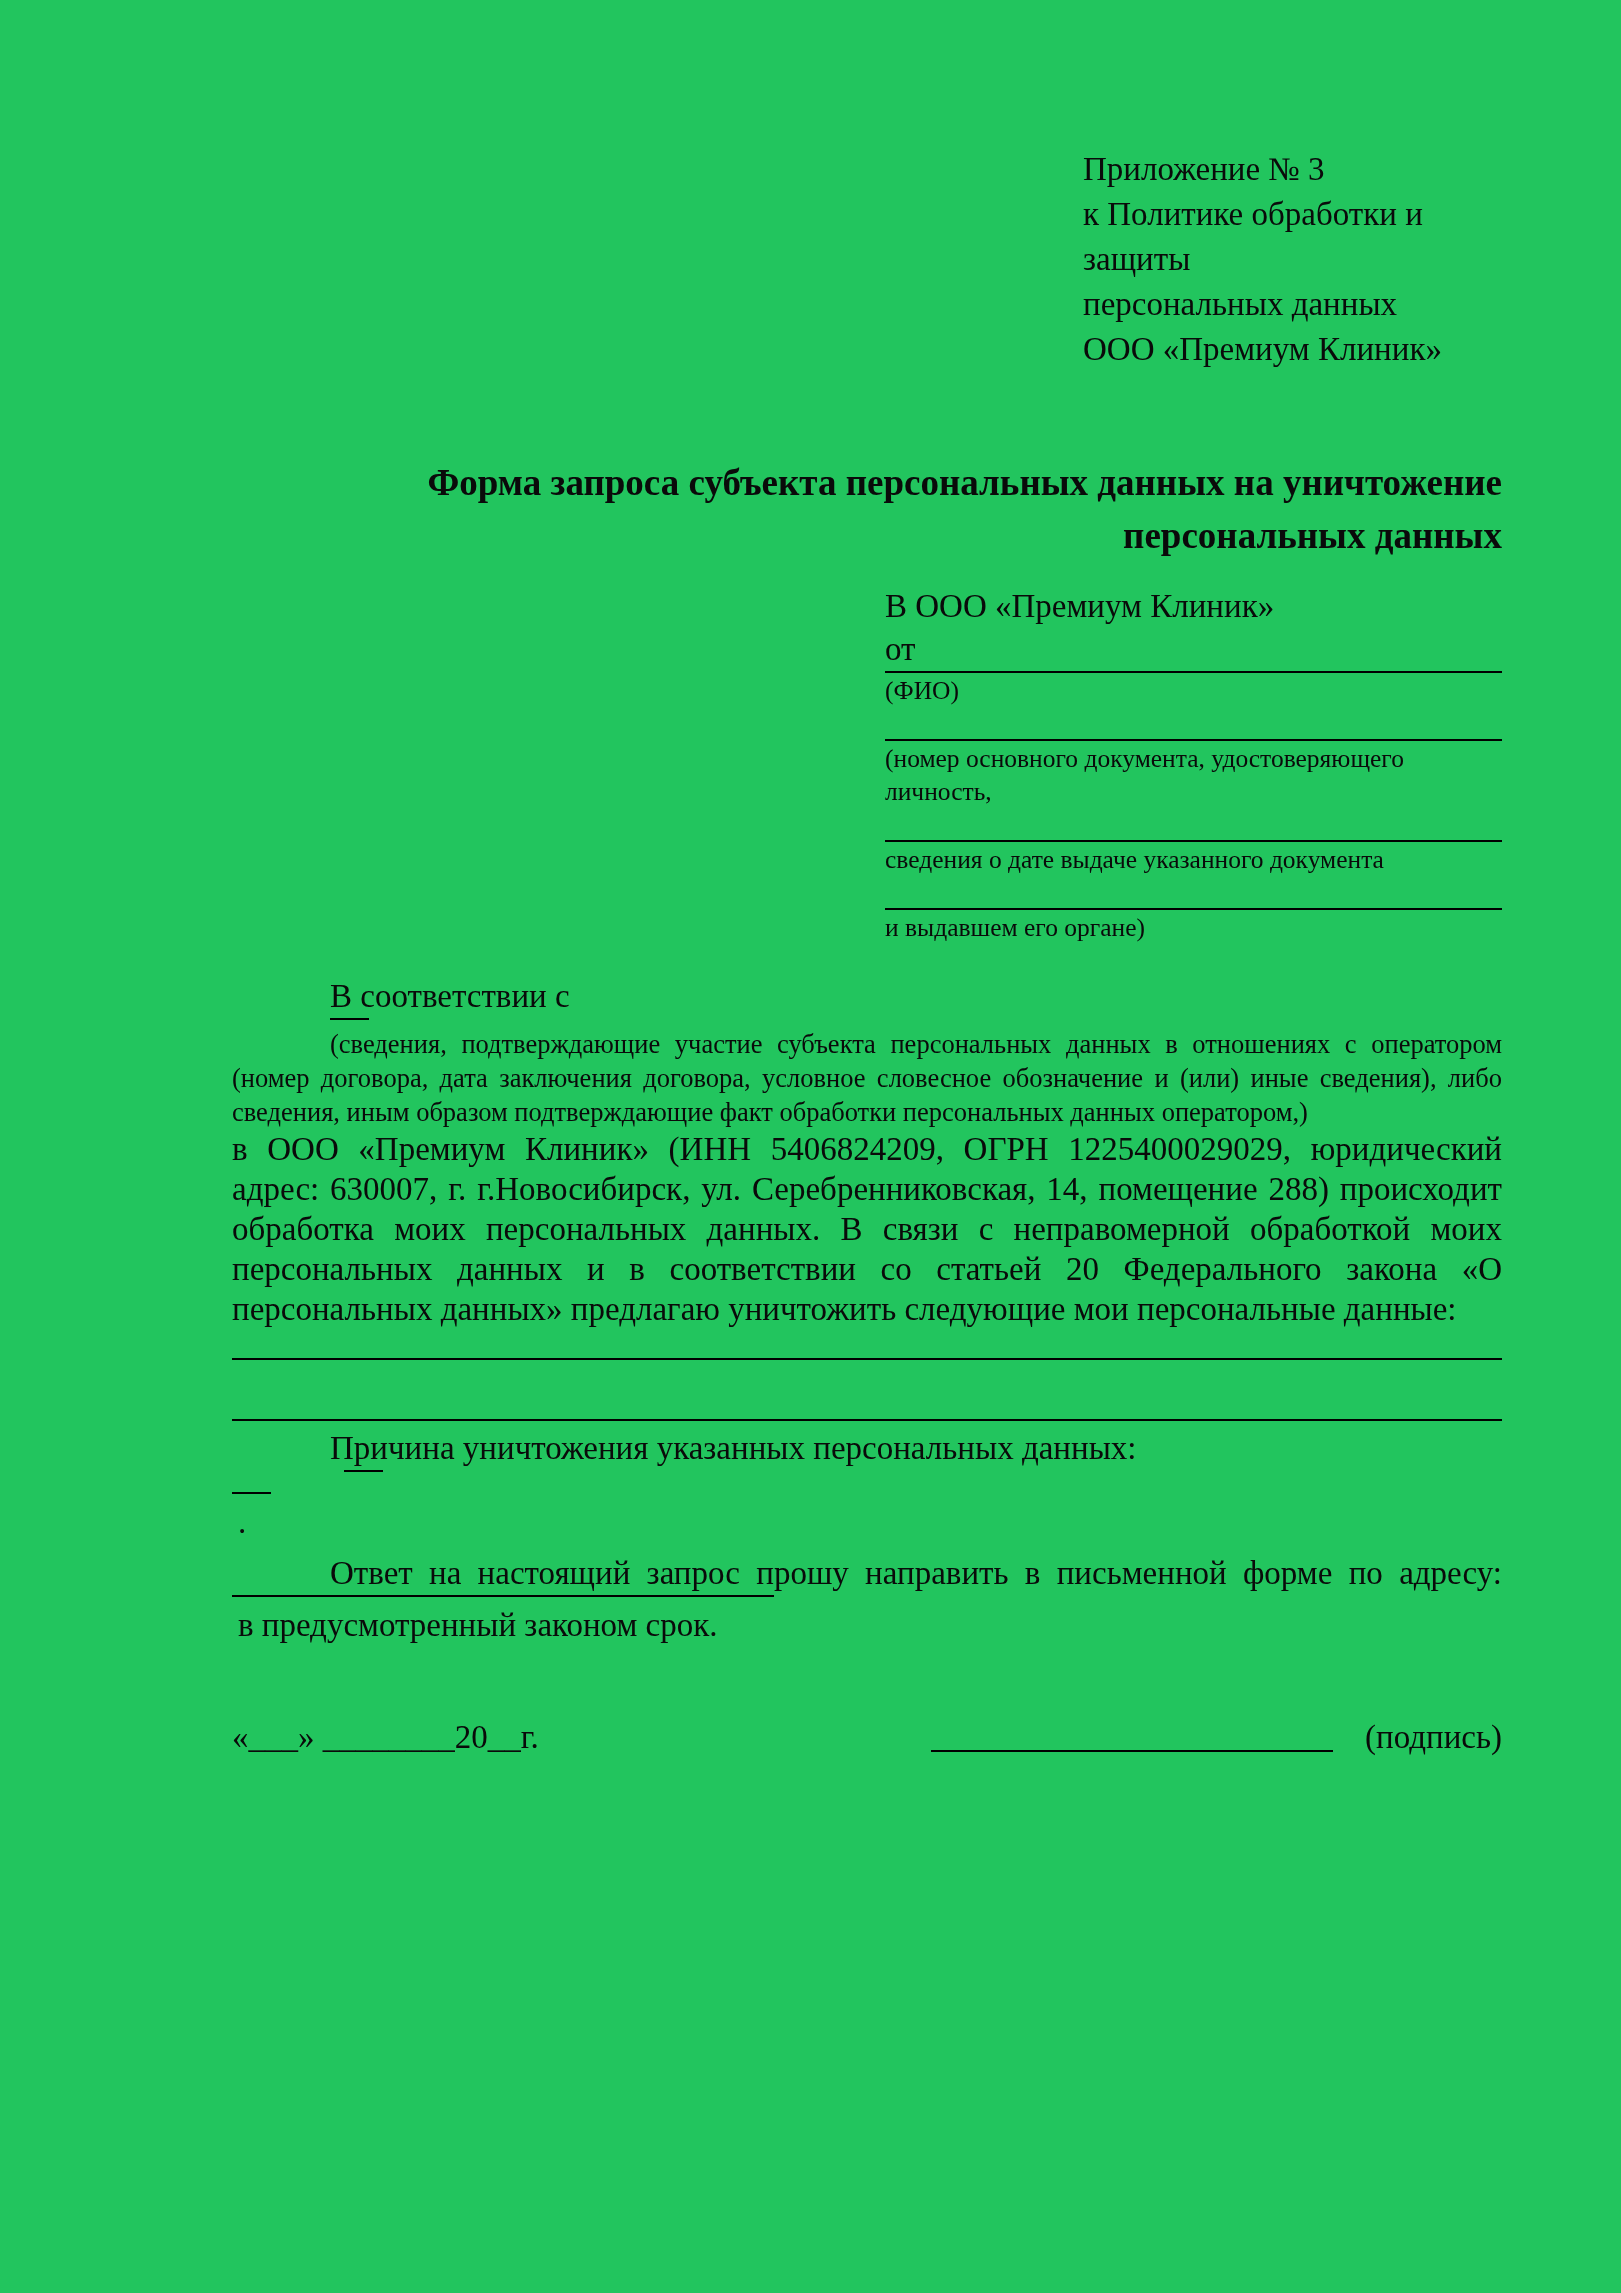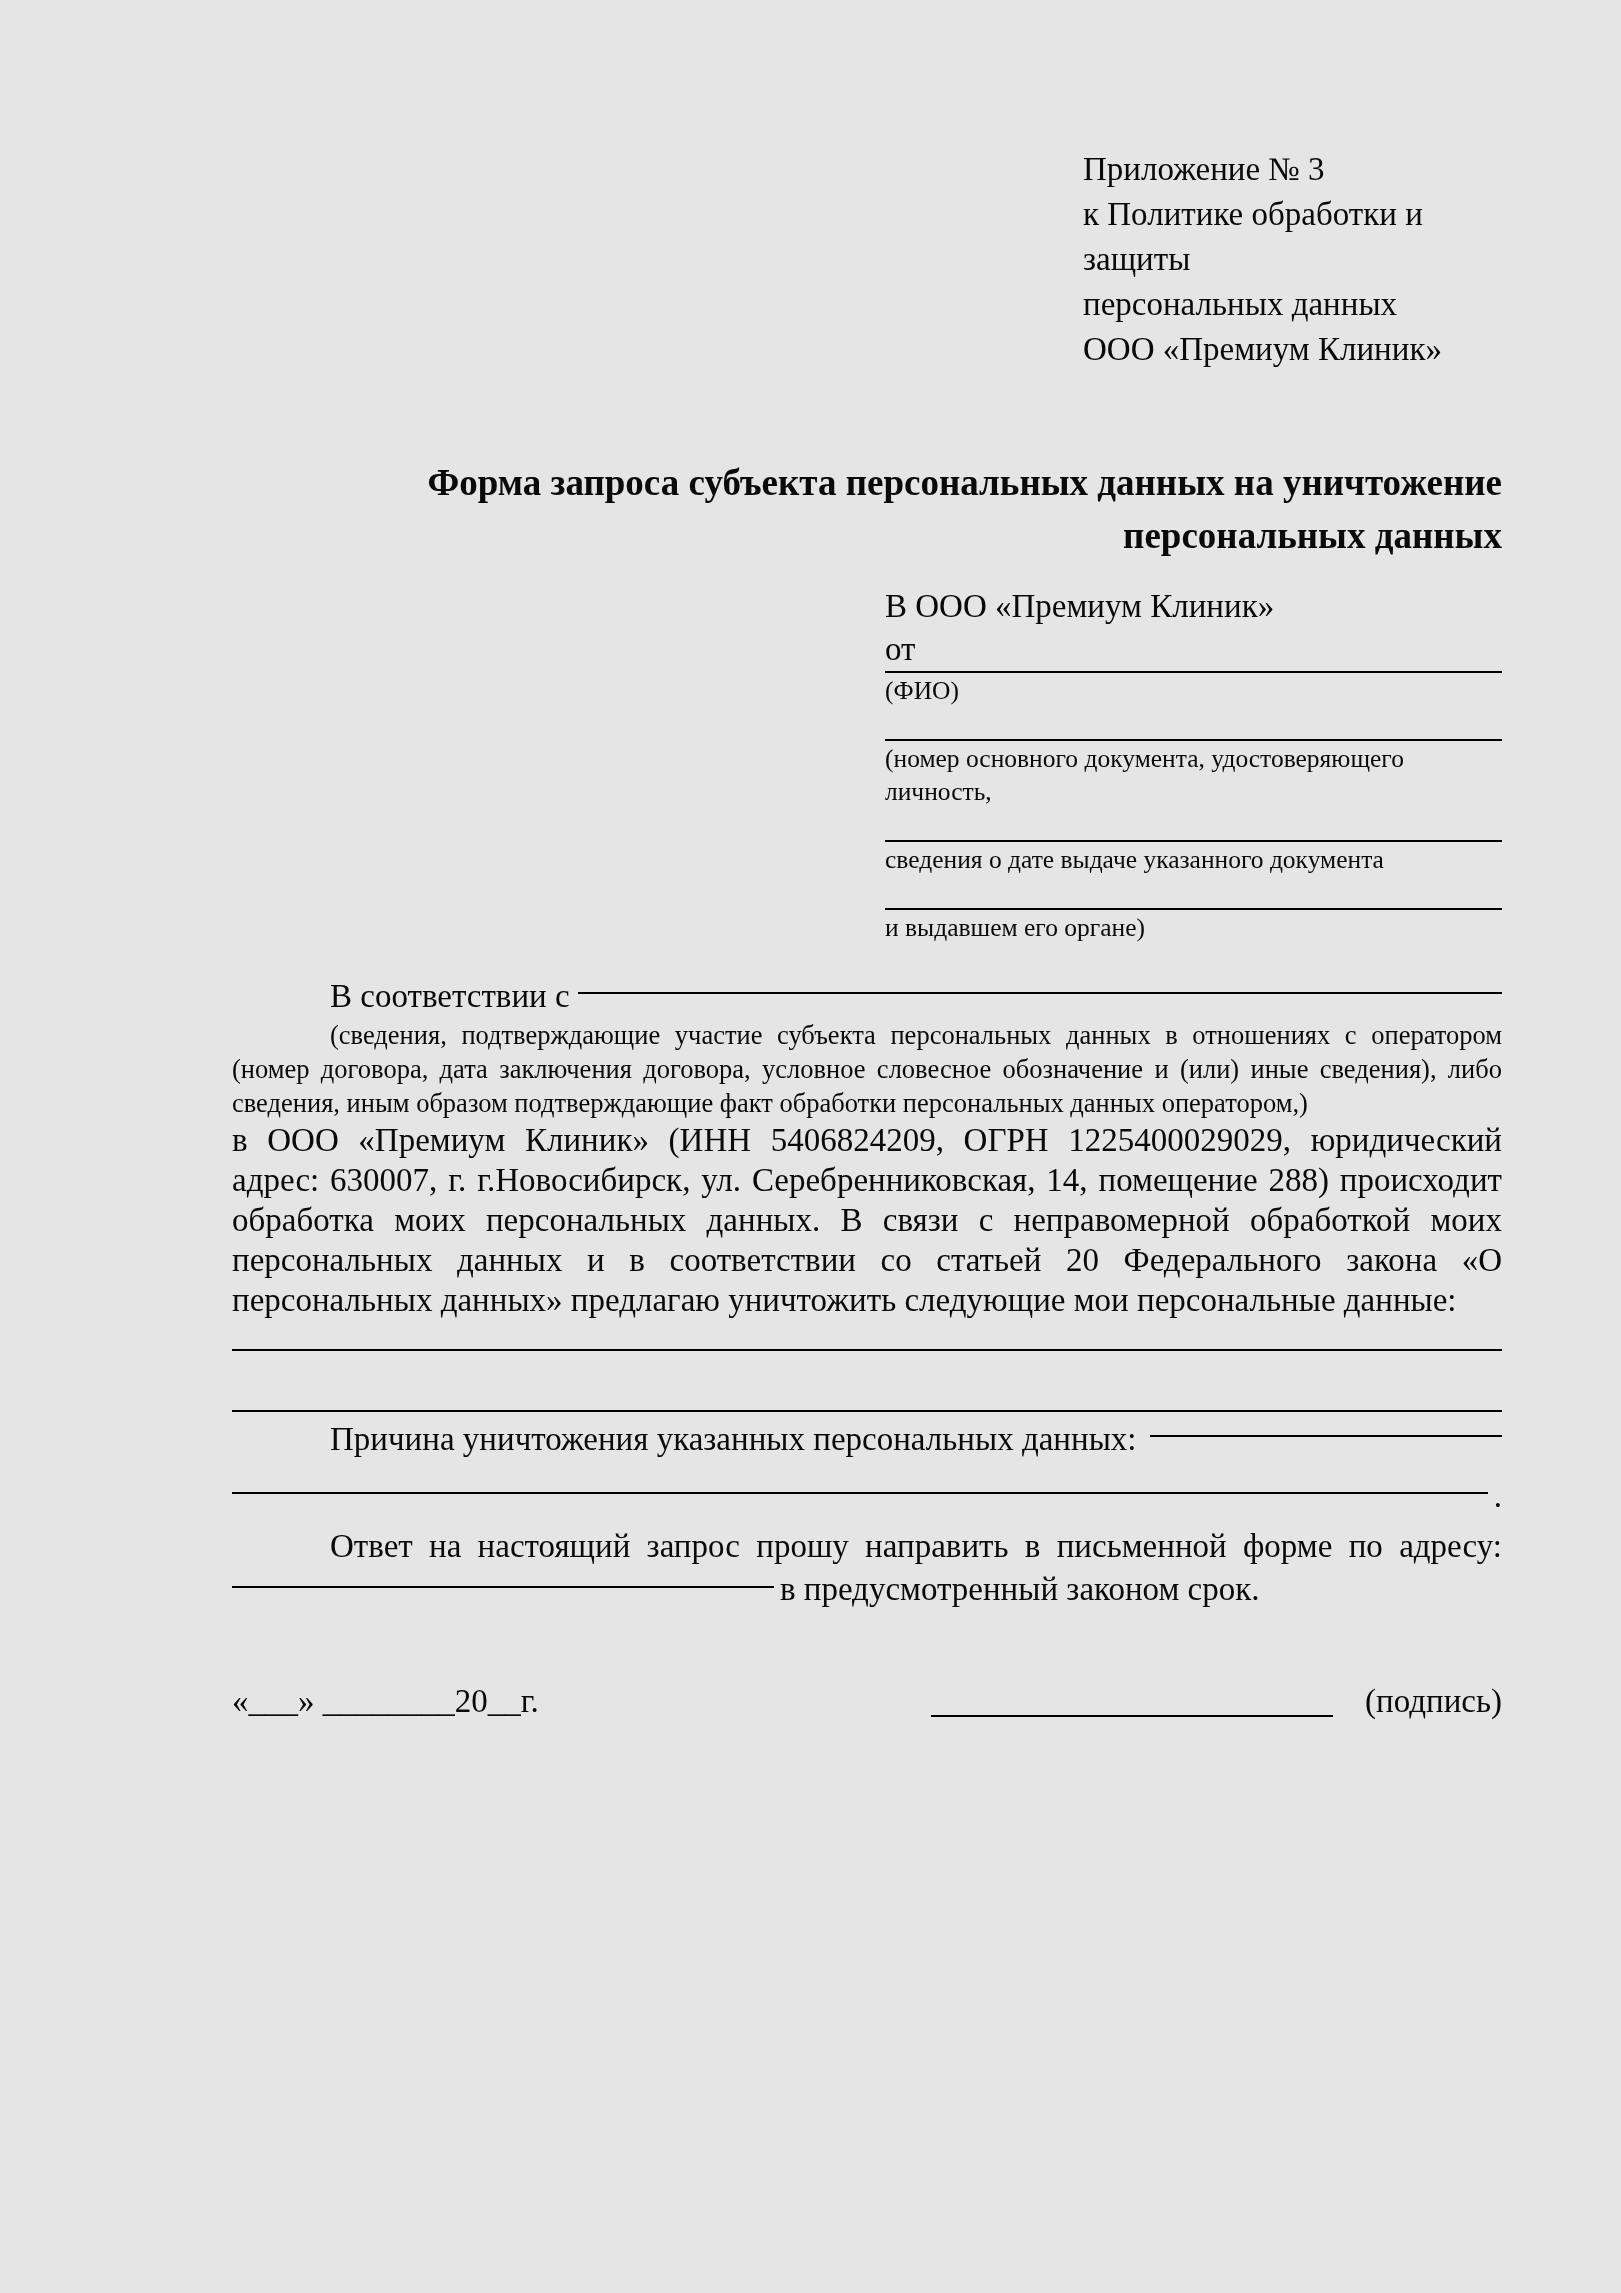--- a/index.html
+++ b/index.html
@@ -1,20 +1,20 @@
 <!DOCTYPE html>
 <html lang="ru"><head>
 <meta charset="utf-8">
 <style>
   * { margin:0; padding:0; box-sizing:border-box; }
   html,body { background:#ffffff; }
   .page {
     position:relative;
     width:1621px; height:2294px;
-    background:#e5e5e5;
+    background:#22c55e;
     color:#0a0a0a;
     font-family:"Liberation Serif","DejaVu Serif",serif;
     overflow:hidden;
   }
   .content {
     position:absolute;
     left:232px; right:119px; top:147px;
   }
 
   
@@ -50,23 +50,24 @@
   .field + .field .fline { margin-top:32px; }
   .field .fcap {
     text-align:left;
     font-size:25.5px;
     line-height:33px;
     padding-top:1px;
   }
 
   .fill-row {
     display:flex;
-    align-items:center;
-    line-height:43px;
-    font-size:33px;
+    align-items:flex-start;
+    line-height:43px;
+    font-size:33px;
+    flex-direction:column;
   }
   .fill-row .txt { white-space:pre; }
   .fill-line {
     flex:1 1 auto;
     border-bottom:2.9px solid #000;
     margin-bottom:6.9px;
     min-width:39px;
   }
   .fixed-line {
     flex:0 0 auto;

